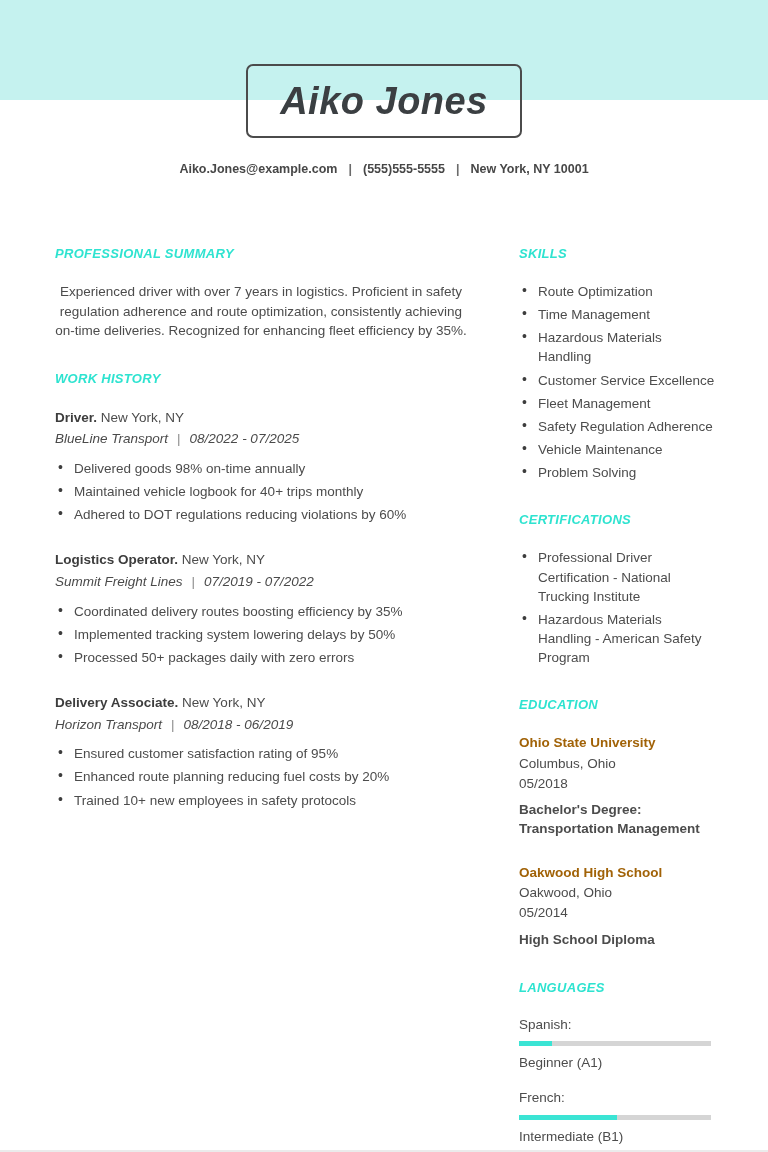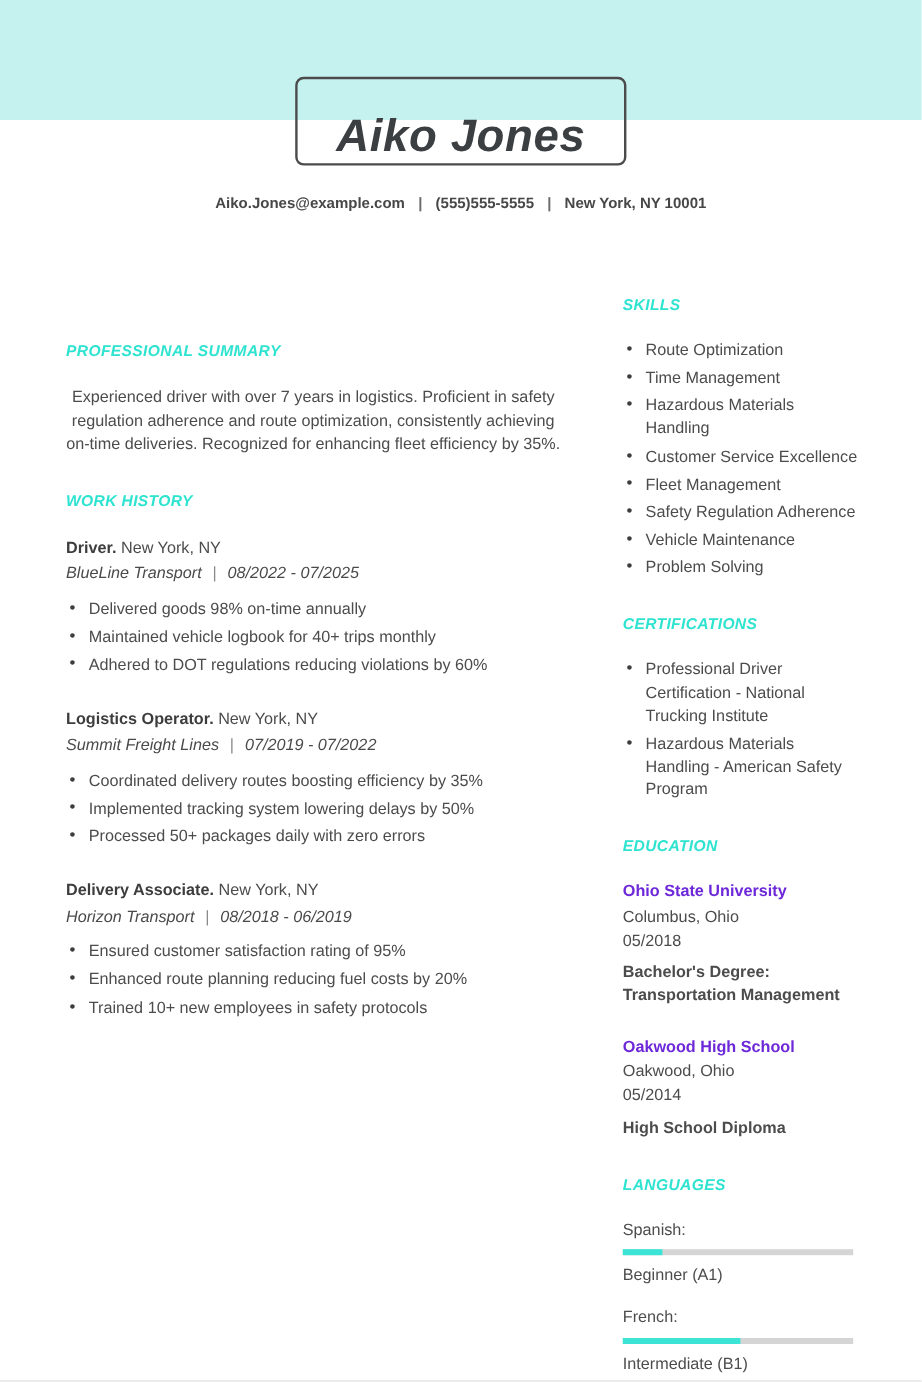--- a/index.html
+++ b/index.html
@@ -21,33 +21,33 @@
     overflow:hidden;
   }
   .band{
     position:absolute;top:0;left:0;width:768px;height:100px;
     background:var(--band);
   }
   .name-box{
     position:absolute;top:64px;left:50%;transform:translateX(-50%);
     width:276px;height:74px;
     border:2px solid var(--border);border-radius:7px;
-    display:flex;align-items:flex-end;justify-content:center;
+    display:flex;align-items:center;justify-content:center;
     background:transparent;
   }
   .name{
     font-size:38px;font-weight:bold;font-style:italic;
     color:var(--title);letter-spacing:0.5px;white-space:nowrap;
   }
   .contact{
     position:absolute;top:162px;left:0;width:768px;
     text-align:center;font-size:12.5px;color:#474747;font-weight:bold;
   }
   .contact .sep{padding:0 11px;color:#6b6b6b;}
-  .col-left{position:absolute;left:55px;top:246px;width:412px;margin-top:39px;}
+  .col-left{position:absolute;left:55px;top:246px;width:412px;}
   .col-right{position:absolute;left:519px;top:246px;width:198px;}
   h2{
     color:var(--accent);
     font-size:13px;font-weight:bold;font-style:italic;
     letter-spacing:0.3px;
     margin:0 0 21px 0;
   }
   .summary-text{font-size:13.5px;line-height:1.45;color:var(--text);text-align:center;}
   .section-gap{margin-top:30px;}
   .job{margin-bottom:25px;}
@@ -61,21 +61,21 @@
   ul.blist li{
     font-size:13.5px;line-height:1.42;margin-bottom:4px;
     padding-left:19px;position:relative;color:var(--text);
   }
   ul.blist li::before{
     content:"\2022";position:absolute;left:3px;top:-1px;
     color:#3d3d3d;font-size:14px;
   }
   .edu-school{margin-bottom:24px;}
   .edu-school:last-child{margin-bottom:0;}
-  .edu-name{font-weight:bold;font-size:13.5px;color:#6d28d9;line-height:1.5;}
+  .edu-name{font-weight:bold;font-size:13.5px;color:#a16207;line-height:1.5;}
   .edu-line{font-size:13.5px;line-height:1.5;}
   .edu-degree{font-size:13.5px;line-height:1.4;margin-top:7px;font-weight:bold;}
   .lang-item{margin-bottom:17px;}
   .lang-item:last-child{margin-bottom:0;}
   .lang-name{font-size:13.5px;line-height:1.4;margin-bottom:7px;}
   .lang-bar{width:192px;height:5px;background:var(--track);margin-bottom:8px;}
   .lang-fill{height:100%;background:var(--fill);}
   .lang-level{font-size:13.5px;line-height:1.3;}
   .page-bottom-edge{
     position:absolute;bottom:0;left:0;width:768px;height:2px;background:#ebebeb;

